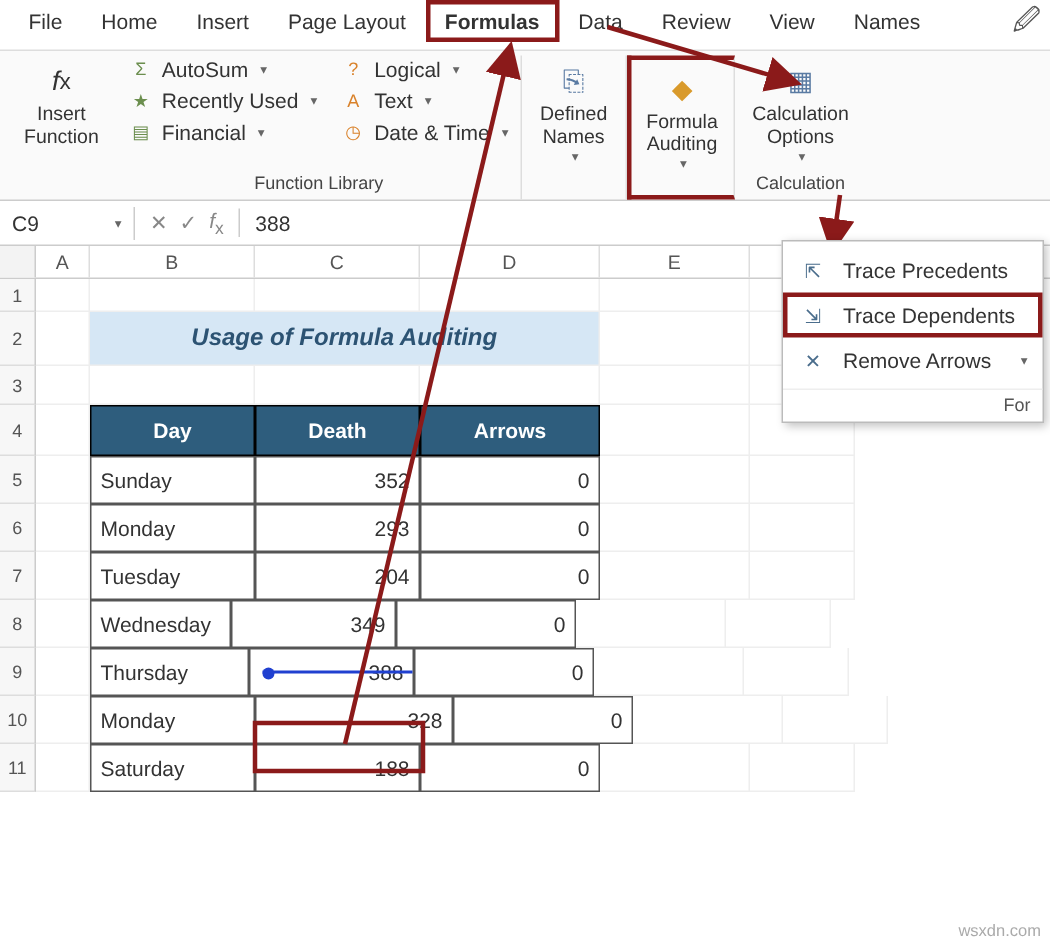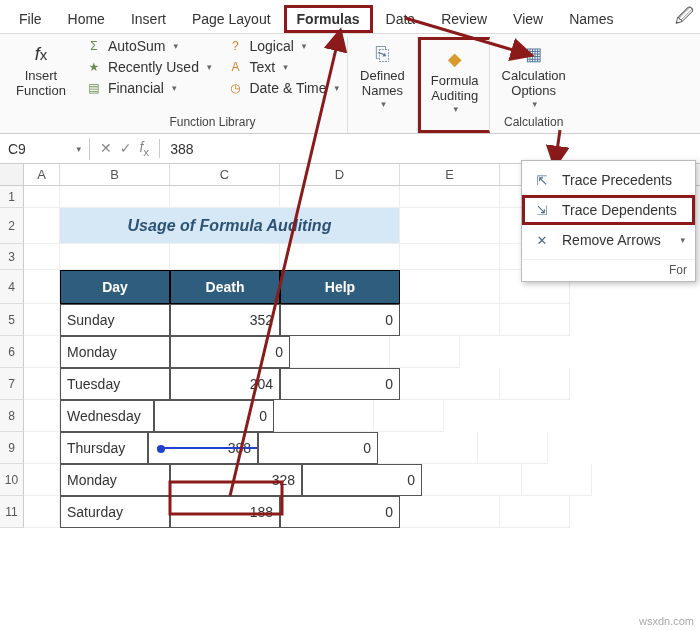--- a/index.html
+++ b/index.html
@@ -1,19 +1,19 @@
 <!DOCTYPE html>
 <html><head>
 <meta charset="utf-8">
 <style>
   * { box-sizing: border-box; font-family: "Segoe UI", Arial, sans-serif; }
   body { margin:0; background:#fff; width:700px; height:631px; overflow:hidden; position:relative; color:#333; font-size:14px; }
   
   
-  .menubar { display:flex; align-items:flex-end; height:34px; padding:0 6px; font-size:14px; border-bottom:1px solid #ddd; }
+  .menubar { display:flex; align-items:flex-start; height:34px; padding:0 6px; font-size:14px; border-bottom:1px solid #ddd; }
   .menubar .mi { padding:6px 13px; cursor:pointer; }
   .menubar .mi.active { border:3px solid #8b1a1a; padding:3px 10px; font-weight:600; }
   .menubar .share { margin-left:auto; font-size:18px; color:#555; }
   
   
   .ribbon { display:flex; align-items:stretch; height:100px; background:#fafafa; border-bottom:1px solid #ccc; padding:3px 4px 0 4px; font-size:13px; }
   .rgroup { display:flex; flex-direction:column; align-items:center; padding:0 4px; }
   .rgroup.sep { border-right:1px solid #ddd; }
   .rlabel { font-size:12px; color:#444; text-align:center; margin-top:auto; padding:2px 0 4px 0; min-height:18px;}
   .big-btn { display:flex; flex-direction:column; align-items:center; justify-content:flex-start; padding:2px 8px; min-width:60px; cursor:pointer;}
@@ -204,63 +204,65 @@
     <div class="cell" style="width:120px"></div>
     <div class="cell" style="width:100px"></div>
     <div class="cell" style="width:70px"></div>
   </div>
 
   <div class="row" style="height:34px">
     <div class="rh">4</div>
     <div class="cell" style="width:36px"></div>
     <div class="cell thdr" style="width:110px">Day</div>
     <div class="cell thdr" style="width:110px">Death</div>
-    <div class="cell thdr" style="width:120px">Help</div>
+    <div class="cell thdr" style="width:120px">Arrows</div>
     <div class="cell" style="width:100px"></div>
     <div class="cell" style="width:70px"></div>
   </div>
 
   <div class="row">
       <div class="rh">5</div>
       <div class="cell" style="width:36px"></div>
       <div class="cell tcell" style="width:110px">Sunday</div>
       <div class="cell tcell r" style="width:110px">352</div>
       <div class="cell tcell r" style="width:120px">0</div>
       <div class="cell" style="width:100px"></div>
       <div class="cell" style="width:70px"></div>
     </div>
   <div class="row">
       <div class="rh">6</div>
       <div class="cell" style="width:36px"></div>
       <div class="cell tcell" style="width:110px">Monday</div>
+      <div class="cell tcell r" style="width:110px">293</div>
       <div class="cell tcell r" style="width:120px">0</div>
       <div class="cell" style="width:100px"></div>
       <div class="cell" style="width:70px"></div>
     </div>
   <div class="row">
       <div class="rh">7</div>
       <div class="cell" style="width:36px"></div>
       <div class="cell tcell" style="width:110px">Tuesday</div>
       <div class="cell tcell r" style="width:110px">204</div>
       <div class="cell tcell r" style="width:120px">0</div>
       <div class="cell" style="width:100px"></div>
       <div class="cell" style="width:70px"></div>
     </div>
   <div class="row">
       <div class="rh">8</div>
       <div class="cell" style="width:36px"></div>
       <div class="cell tcell" style="width:94px">Wednesday</div>
+      <div class="cell tcell r" style="width:110px">349</div>
       <div class="cell tcell r" style="width:120px">0</div>
       <div class="cell" style="width:100px"></div>
       <div class="cell" style="width:70px"></div>
     </div>
   <div class="row">
       <div class="rh">9</div>
       <div class="cell" style="width:36px"></div>
-      <div class="cell tcell" style="width:88px">Thursday</div>
+      <div class="cell tcell" style="width:106px">Thursday</div>
       <div class="cell tcell r" style="width:110px;position:relative;">
         <span class="tracearrow"></span>
         <span>388</span>
       </div>
       <div class="cell tcell r" style="width:120px">0</div>
       <div class="cell" style="width:100px"></div>
       <div class="cell" style="width:70px"></div>
     </div>
   <div class="row">
       <div class="rh">10</div>

